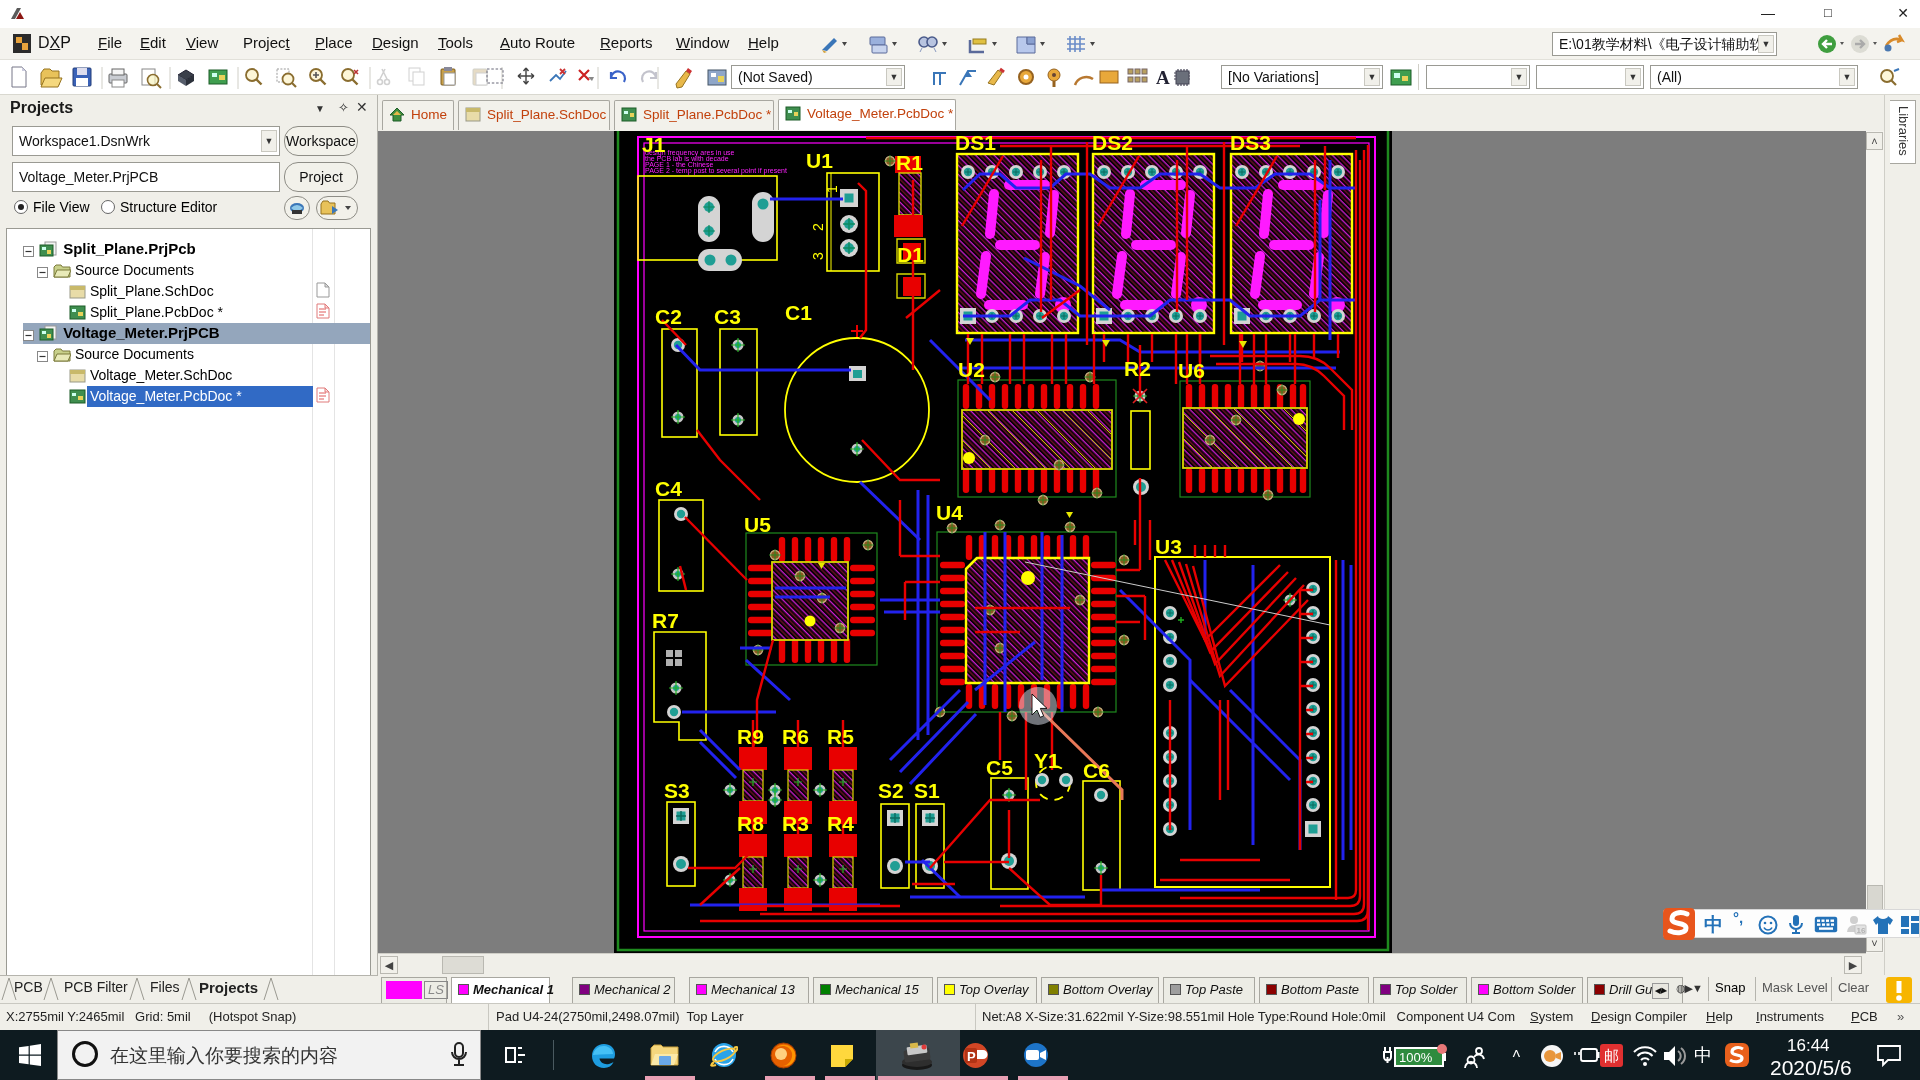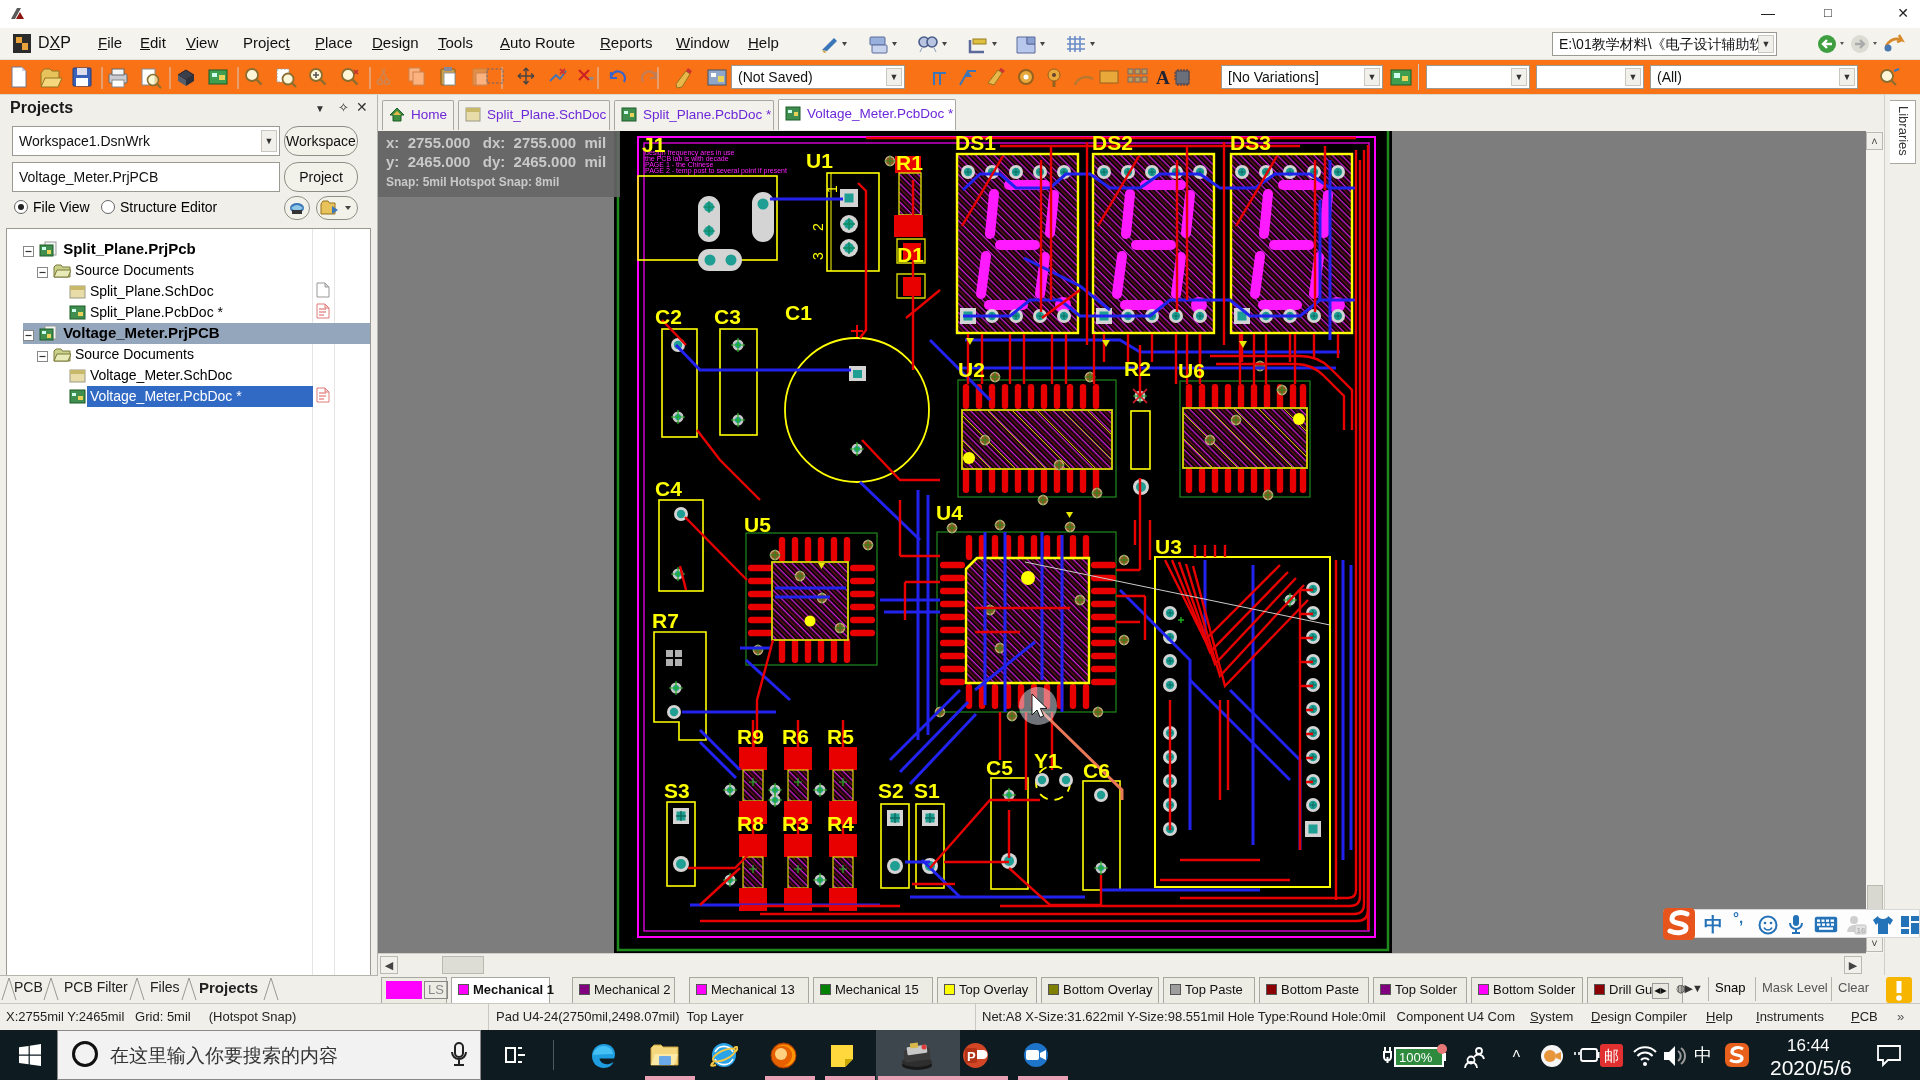--- a/index.html
+++ b/index.html
@@ -8,45 +8,45 @@
 .abs { position:absolute; }
 u.ul { text-decoration:underline; }
 
 #titlebar { left:0; top:0; width:1920px; height:28px; background:#ffffff; font-size:15.5px; color:#000; }
 #titlebar .ttext { position:absolute; left:30px; top:5px; white-space:nowrap; }
 .winbtn { position:absolute; top:0; width:46px; height:28px; text-align:center; line-height:26px; font-size:14px; color:#222; }
 
 #menubar { left:0; top:28px; width:1920px; height:32px; background:#f4f3ee; border-bottom:1px solid #e2e1da; font-size:15px; color:#111; }
 .menuitem { position:absolute; top:6px; }
 
-#toolbar { left:0; top:60px; width:1920px; height:35px; background:#f97316; border-bottom:1px solid #d9d8d0; }
+#toolbar { left:0; top:60px; width:1920px; height:35px; background:#ffffff; border-bottom:1px solid #d9d8d0; }
 .tbsep { position:absolute; top:4px; width:1px; height:26px; background:#d0cfc7; }
 .combo { position:absolute; height:24px; background:#fff; border:1px solid #9a9a93; font-size:14px; color:#111; line-height:22px; padding-left:6px; }
 .combo .arr { position:absolute; right:2px; top:2px; width:16px; height:18px; background:#f1f0ea; border:1px solid #c9c8c0; text-align:center; line-height:16px; font-size:9px; color:#333; }
 
 #leftpanel { left:0; top:95px; width:378px; height:908px; background:#f0efe9; border-right:1px solid #b5b4ad; }
 .btn3d { position:absolute; background:#f2f1ea; border:1px solid #8e8d86; border-radius:14px; text-align:center; font-size:14px; color:#111; }
 #tree { position:absolute; left:6px; top:133px; width:365px; height:837px; background:#fff; border:1px solid #9a9a93; font-size:14px; color:#000; overflow:hidden; }
 .trow { position:absolute; left:0; width:363px; height:20px; line-height:20px; white-space:nowrap; }
 .tico { display:inline-block; vertical-align:-3px; }
 
 #tabstrip { left:378px; top:95px; width:1506px; height:36px; background:#f0efe9; }
-.dtab { position:absolute; top:5px; height:30px; background:#f2f1eb; border:1px solid #a8a7a0; border-bottom:none; border-radius:2px 2px 0 0; font-size:13.5px; color:#6d28d9; line-height:28px; padding:0 6px 0 28px; white-space:nowrap; }
+.dtab { position:absolute; top:5px; height:30px; background:#f2f1eb; border:1px solid #a8a7a0; border-bottom:none; border-radius:2px 2px 0 0; font-size:13.5px; color:#c2410c; line-height:28px; padding:0 6px 0 28px; white-space:nowrap; }
 .dtab.active { background:#fff; height:31px; top:4px; }
 
 #canvas { left:378px; top:131px; width:1488px; height:822px; background:#7d7d7d; overflow:hidden; }
 #blackdoc { position:absolute; left:236px; top:0; width:778px; height:822px; background:#000; }
 #hud { position:absolute; left:0; top:0; width:242px; height:66px; background:rgba(102,102,102,0.92); color:#c9c9c9; font-size:15px; font-weight:bold; }
 
 #hscroll { left:378px; top:953px; width:1488px; height:22px; background:#f0efe9; border-top:1px solid #cfcec7; }
 #vscroll { left:1866px; top:131px; width:18px; height:822px; background:#f5f4ef; }
 .sbtn { position:absolute; background:#f1f0ea; border:1px solid #b9b8b1; color:#444; text-align:center; }
 
 #layerbar { left:378px; top:975px; width:1542px; height:28px; background:#f0efe9; font-size:13px; color:#111; overflow:hidden; }
-.ltab { position:absolute; top:2px; height:26px; line-height:24px; white-space:nowrap; padding:0 8px 0 6px; border:1px solid #a8a7a0; border-bottom:none; background:#ecece5; }
+.ltab { position:absolute; top:2px; height:26px; line-height:24px; white-space:nowrap; padding:0 8px 0 6px; border:1px solid #a8a7a0; border-bottom:none; background:#ecece5;font-style:italic; }
 .lsq { display:inline-block; width:11px; height:11px; vertical-align:-1px; margin-right:4px; border:1px solid #555; }
 
 #statusbar { left:0; top:1003px; width:1920px; height:27px; background:#f0efe9; border-top:1px solid #c9c8c1; font-size:13px; color:#222; }
 .stseg { position:absolute; top:3px; height:21px; line-height:20px; }
 
 #taskbar { left:0; top:1030px; width:1920px; height:50px; background:#0e1b20; color:#fff; }
 </style>
 </head>
 <body>
 
@@ -955,25 +955,20 @@
         <path d="M966 338 l8 0 -4 7z"></path>
         <path d="M1102 340 l8 0 -4 7z"></path>
         <path d="M1239 341 l8 0 -4 7z"></path>
         <path d="M818 563 l7 0 -3.5 6z"></path>
         <path d="M1066 512 l7 0 -3.5 6z"></path>
       </g>
 
     <circle cx="1038" cy="706" r="19" fill="#dfe5f2" fill-opacity="0.5"></circle>
     <path d="M1032 694 l0 21 5 -5 3.2 7.4 3.4 -1.6 -3.2 -7.4 6.6 0 z" fill="#fff" stroke="#000" stroke-width="0.9"></path>
   </svg>
-  <div id="hud">
-    <div class="abs" style="left:8px;top:3px">x:&nbsp; 2755.000&nbsp;&nbsp; dx:&nbsp; 2755.000&nbsp; mil</div>
-    <div class="abs" style="left:8px;top:22px">y:&nbsp; 2465.000&nbsp;&nbsp; dy:&nbsp; 2465.000&nbsp; mil</div>
-    <div class="abs" style="left:8px;top:44px;font-size:12px">Snap: 5mil Hotspot Snap: 8mil</div>
-  </div>
 </div>
 
 <div class="abs" style="left:1663px;top:909px;width:257px;height:29px;background:#fdfdfd;border:1px solid #d8d8d8;border-radius:3px 0 0 3px;z-index:6">
   <svg class="abs" style="left:-2px;top:-4px" width="34" height="36" viewBox="0 0 34 36">
       <path d="M6 2 h22 q5 0 5 5 v22 q0 5 -5 5 h-22 q-5 0 -5 -5 v-22 q0 -5 5 -5z" fill="#e8551c"></path>
       <path d="M25 8 c-7 -3 -15 -1 -15 5 c0 6 14 3 14 9 c0 5 -9 6 -16 3" stroke="#fff" stroke-width="5" fill="none" stroke-linecap="round"></path>
     </svg>
   <div class="abs" style="left:40px;top:2px;font-size:19px;color:#2472b8;font-weight:bold">中</div>
   <div class="abs" style="left:69px;top:-1px;font-size:15px;color:#2472b8;font-weight:bold">°,</div>
   <svg class="abs" style="left:94px;top:5px" width="20" height="20" viewBox="0 0 20 20">

